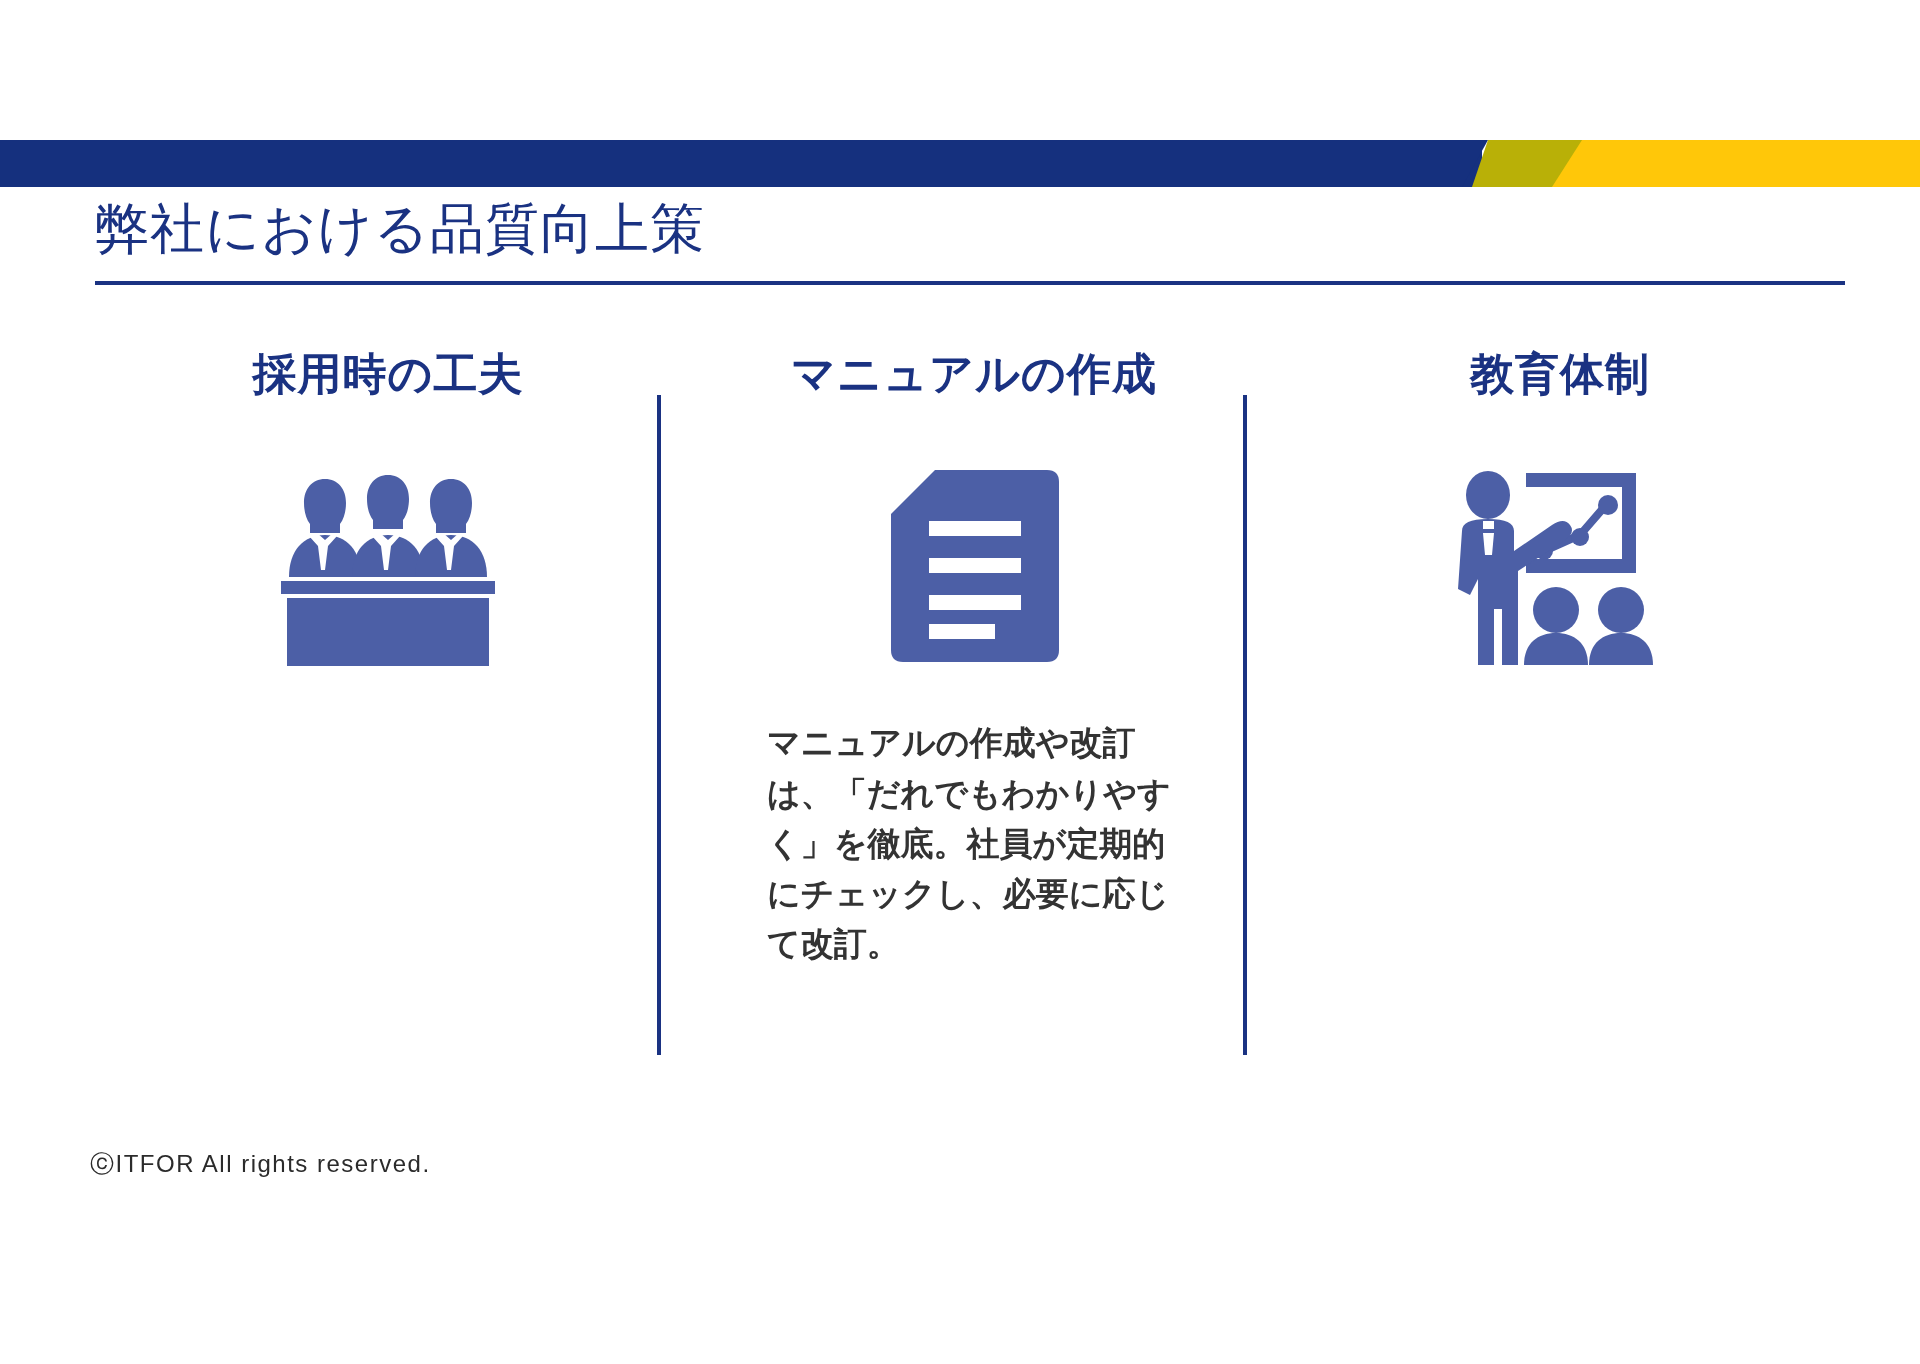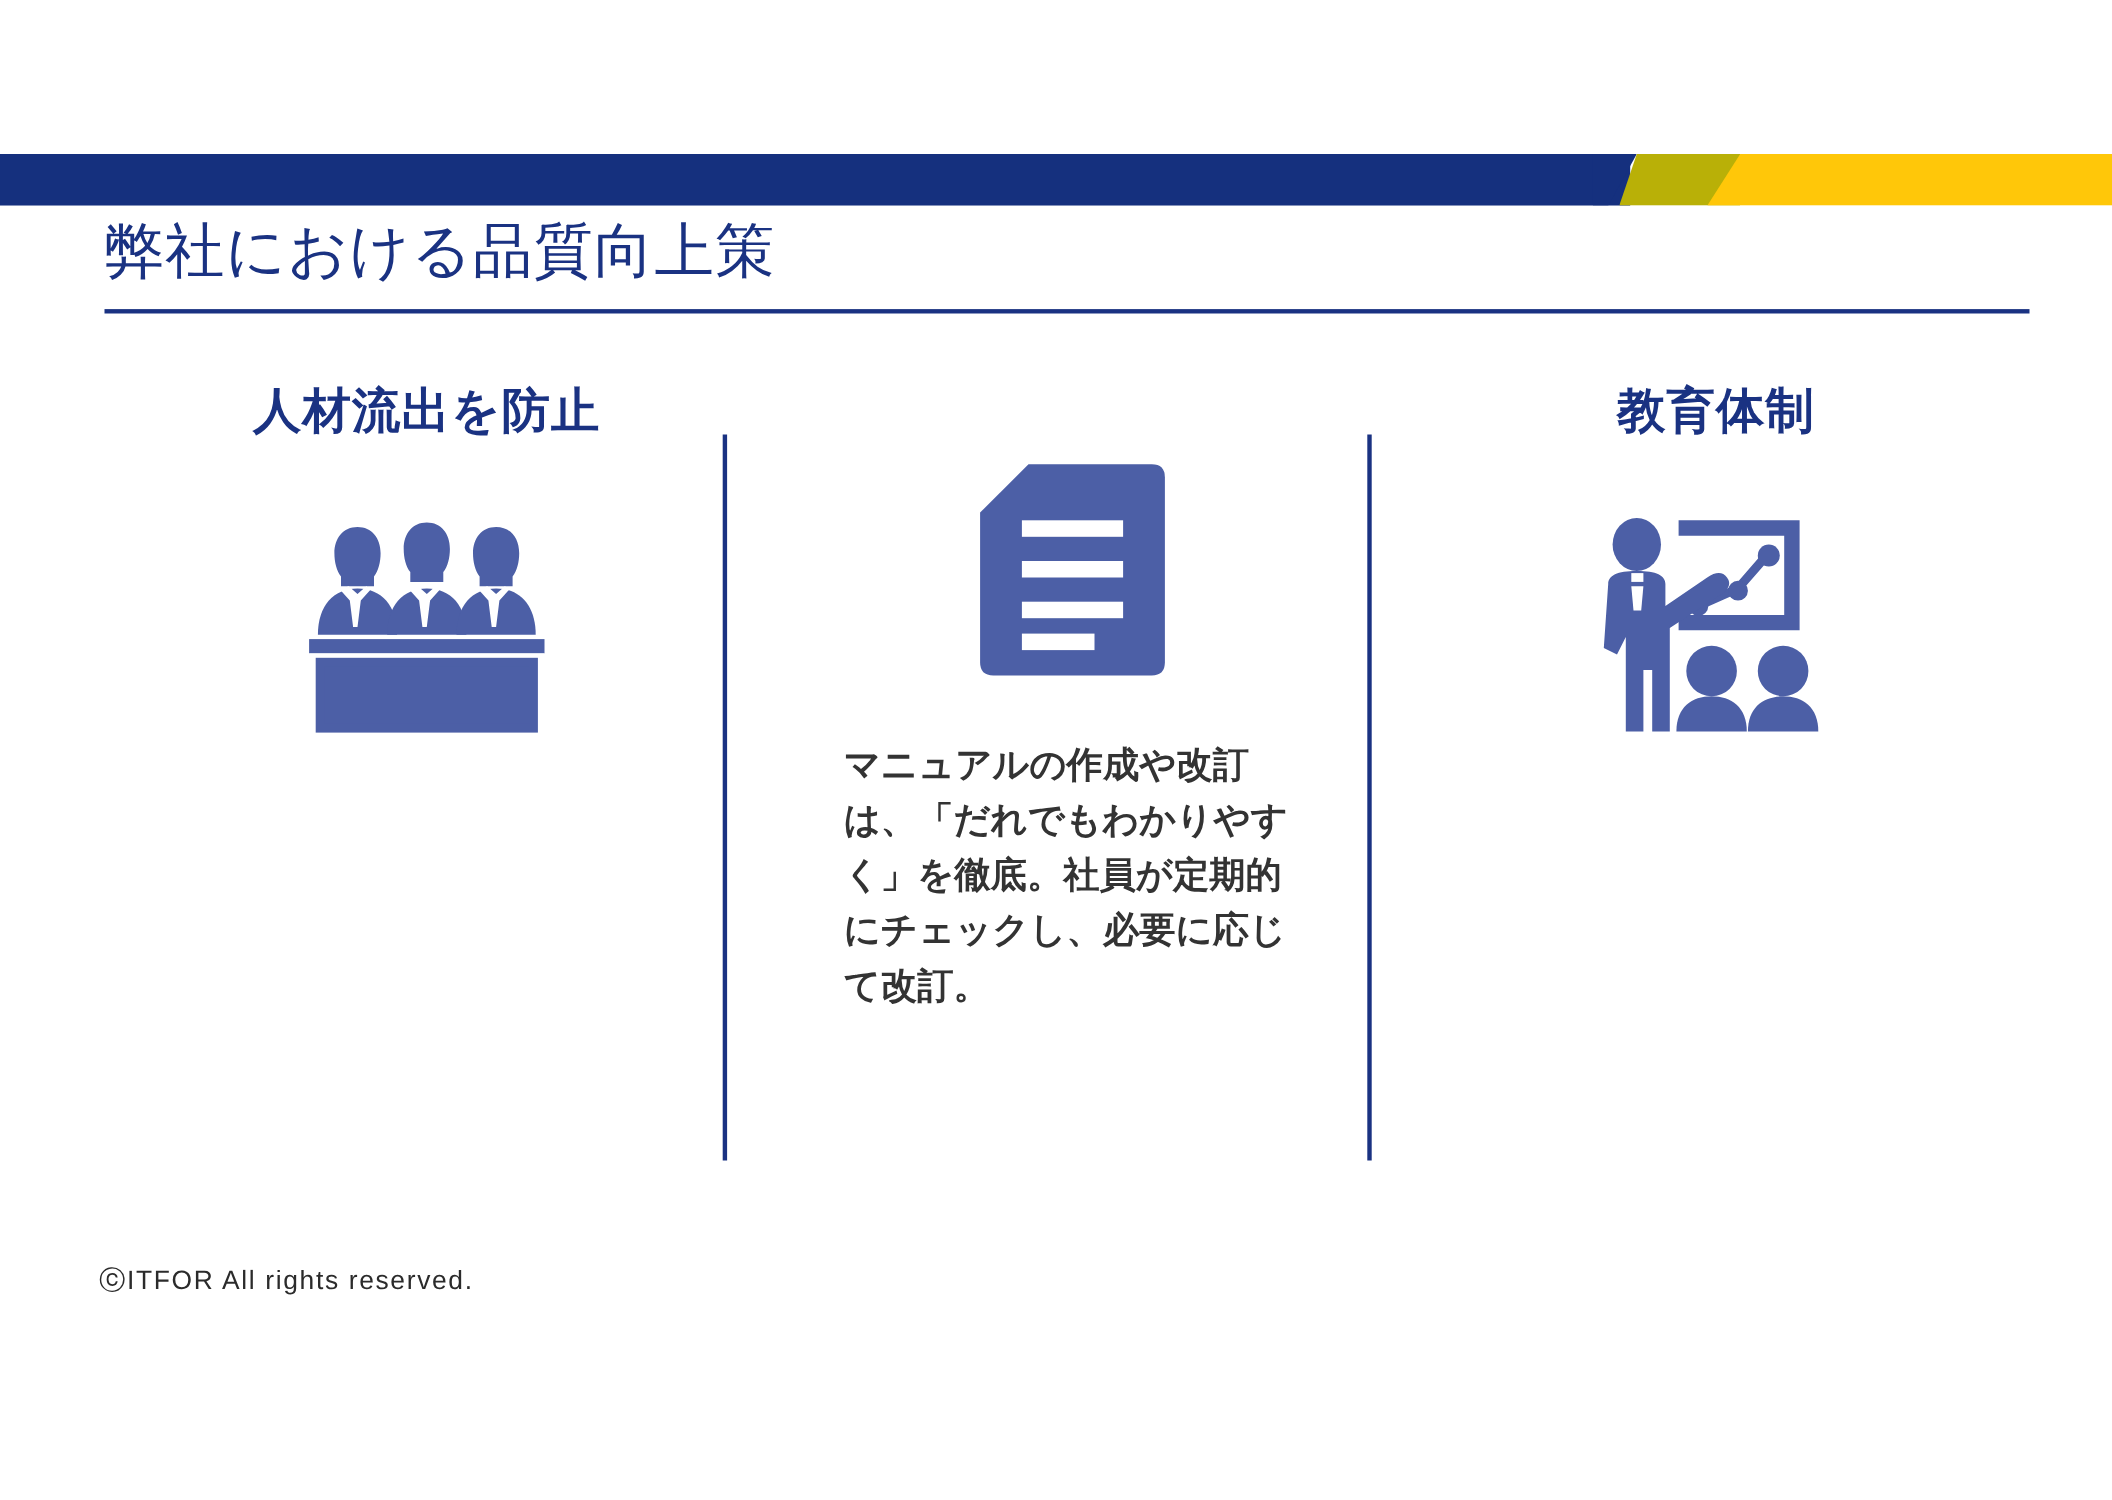--- a/index.html
+++ b/index.html
@@ -207,21 +207,21 @@
 
   <div class="title">弊社における品質向上策</div>
   <div class="title-rule"></div>
 
   <div class="columns">
 
     <div class="col-divider d1"></div>
     <div class="col-divider d2"></div>
 
     <div class="col col-1">
-      <div class="col-heading">人材流出を防止</div>
+      <div class="col-heading">採用時の工夫</div>
       <div class="icon-wrap">
         <svg width="230" height="215" viewBox="0 0 230 215" aria-hidden="true">
           <g fill="#4c5fa6">
 
             <path d="M31 44 c0 -14 8 -24 21 -24 c13 0 21 10 21 24 c0 8 -2 16 -6 21 l0 9 l-30 0 l0 -9 c-4 -5 -6 -13 -6 -21 z"></path>
 
             <path d="M16 118 c0 -26 14 -42 36 -42 c22 0 36 16 36 42 z"></path>
 
             <path d="M94 40 c0 -14 8 -24 21 -24 c13 0 21 10 21 24 c0 8 -2 16 -6 21 l0 9 l-30 0 l0 -9 c-4 -5 -6 -13 -6 -21 z"></path>
 
@@ -240,20 +240,21 @@
 
           <rect x="8" y="122" width="214" height="13" fill="#4c5fa6"></rect>
           <rect x="8" y="135" width="214" height="4" fill="#ffffff"></rect>
           <rect x="14" y="139" width="202" height="68" fill="#4c5fa6"></rect>
           <rect x="22" y="147" width="186" height="52" fill="#4c5fa6"></rect>
         </svg>
       </div>
     </div>
 
     <div class="col col-2">
+      <div class="col-heading">マニュアルの作成</div>
       <div class="icon-wrap">
         <svg width="175" height="200" viewBox="0 0 175 200" aria-hidden="true">
           <path d="M48 4 L160 4 Q172 4 172 16 L172 184 Q172 196 160 196 L16 196 Q4 196 4 184 L4 48 Z" fill="#4c5fa6"></path>
           <rect x="42" y="55" width="92" height="15" fill="#ffffff"></rect>
           <rect x="42" y="92" width="92" height="15" fill="#ffffff"></rect>
           <rect x="42" y="129" width="92" height="15" fill="#ffffff"></rect>
           <rect x="42" y="158" width="66" height="15" fill="#ffffff"></rect>
         </svg>
       </div>
       <div class="col-body">マニュアルの作成や改訂は、「だれでもわかりやすく」を徹底。社員が定期的にチェックし、必要に応じて改訂。</div>

